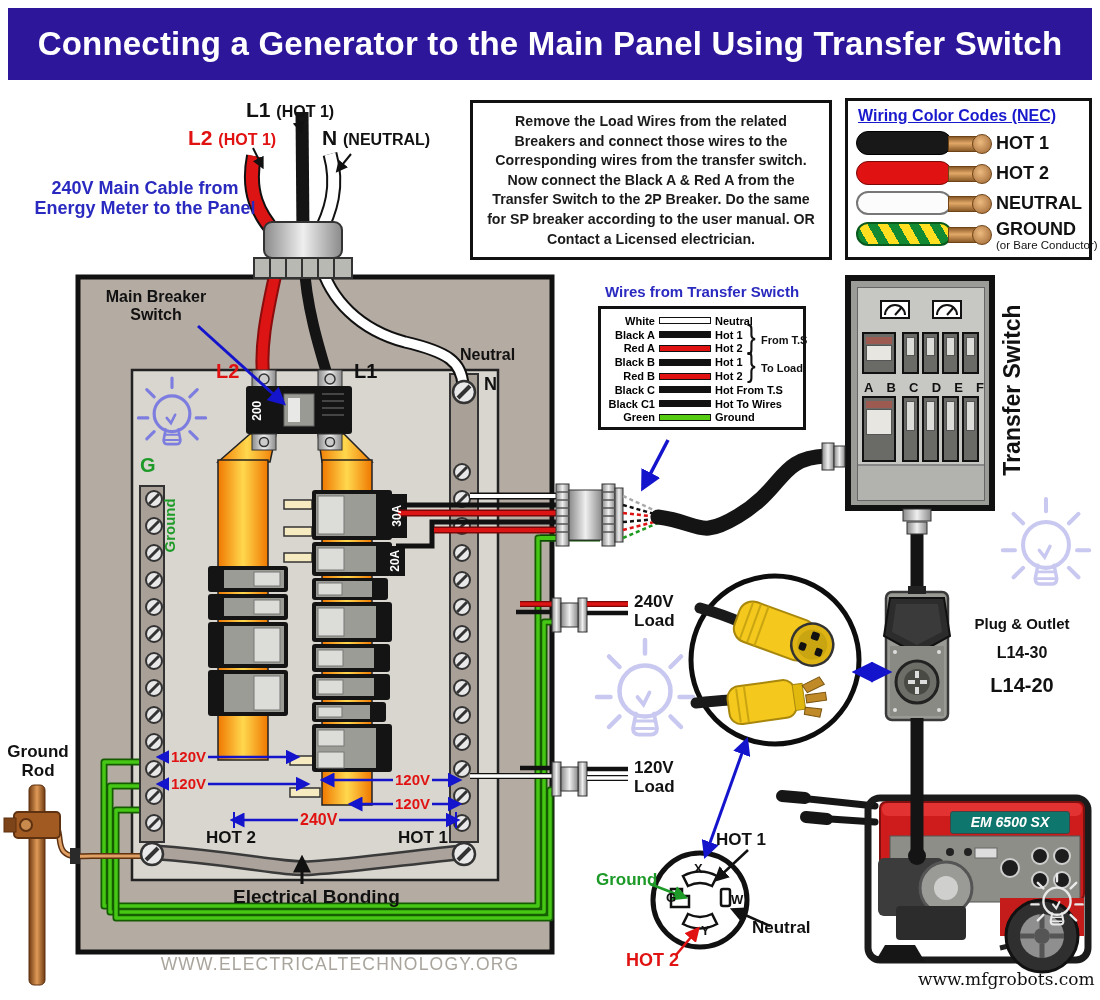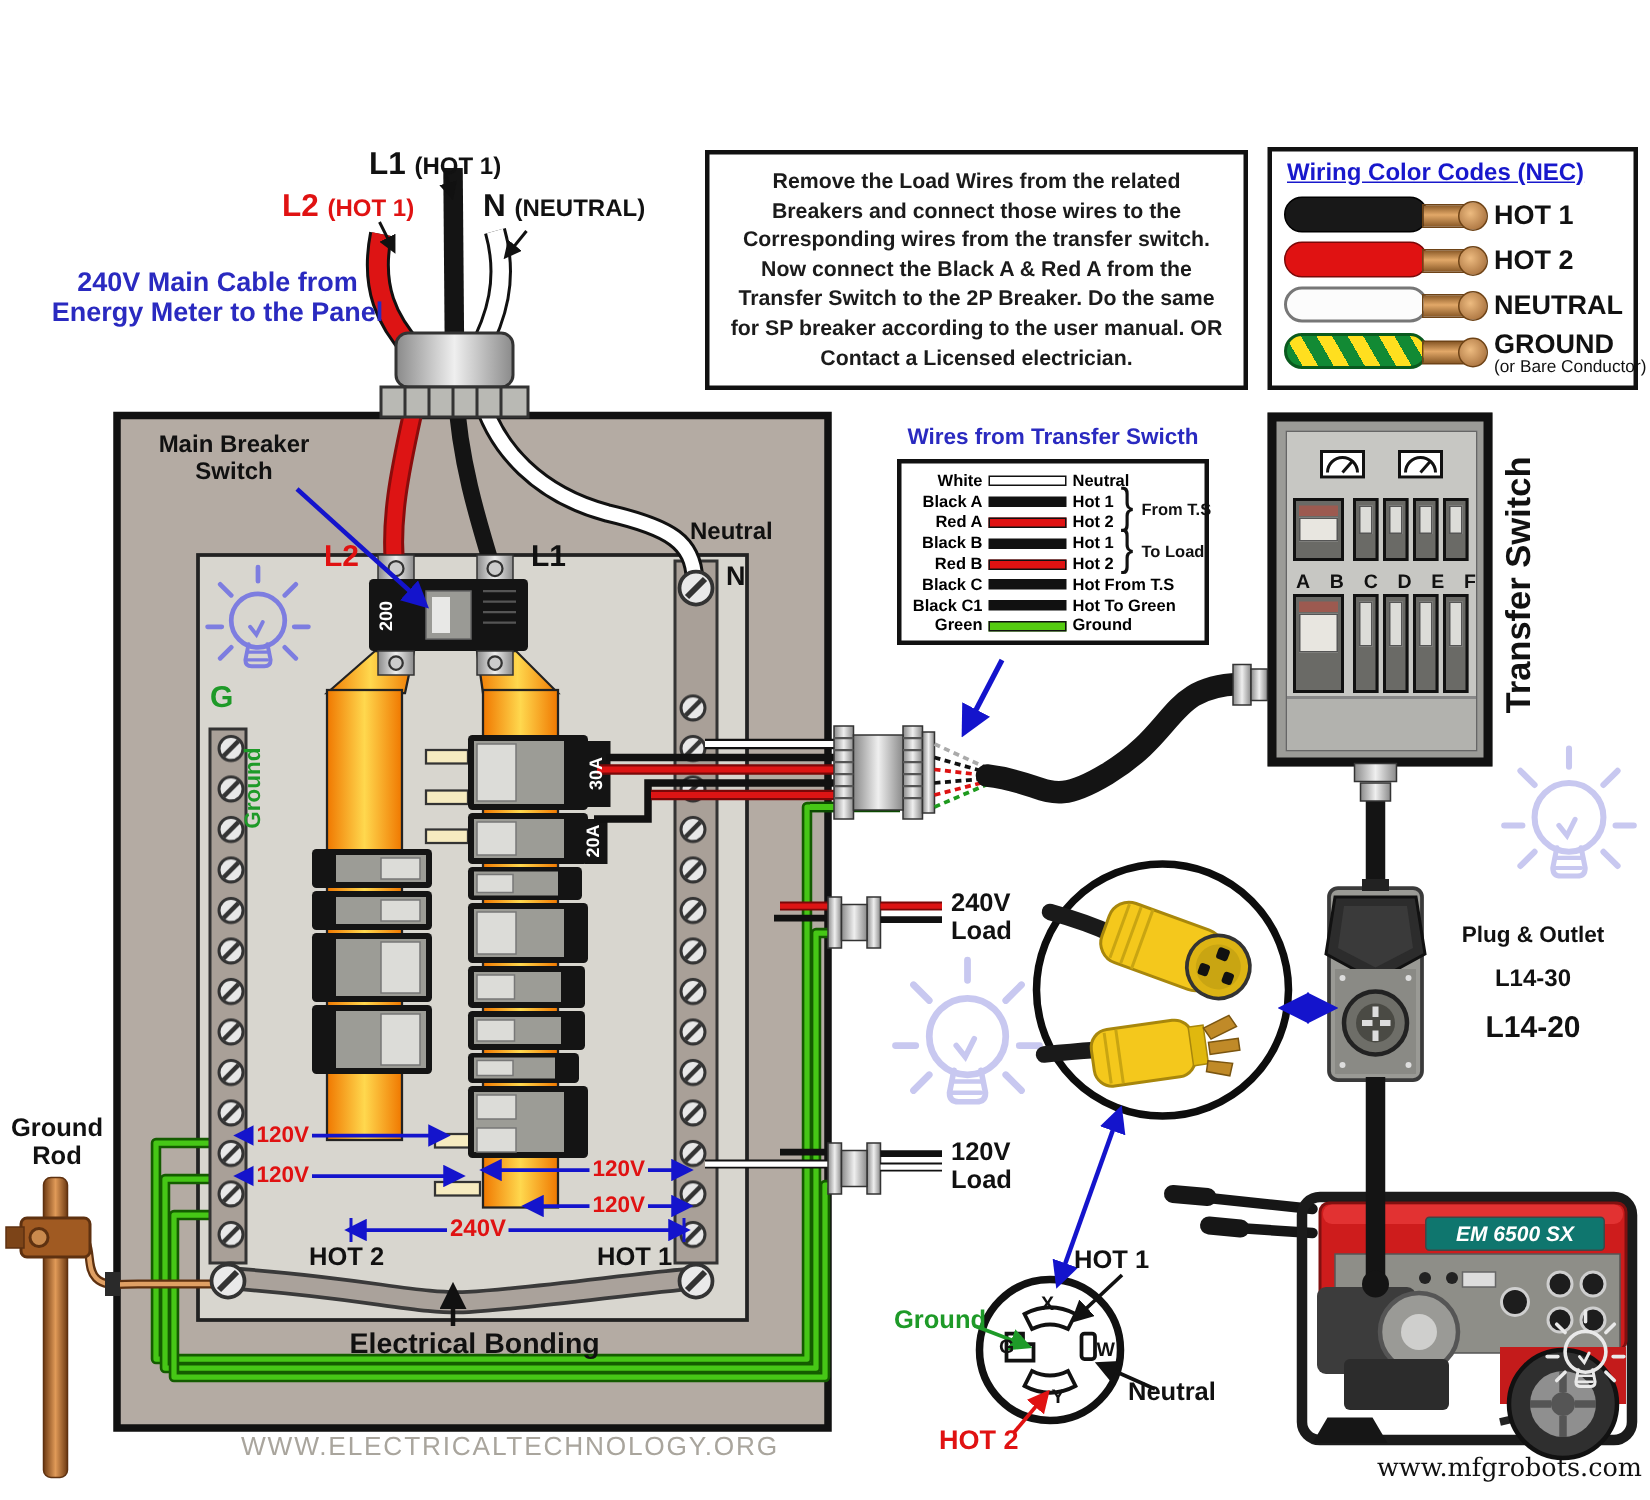--- a/index.html
+++ b/index.html
@@ -52,20 +52,23 @@
               font-size:13px;font-weight:bold;color:#111}
   .redtxt{color:#e01212}.greentxt{color:#1e9a28}.bluetxt{color:#2a2ac0}
   .panelbg{background:#d8d6cf;padding:0 2px}
   .vtext{transform:rotate(-90deg)}
 </style>
 </head>
 <body>
 
 <div class="stage">
 
+  <div class="titlebar">
+    <h1>Connecting a Generator to the Main Panel Using Transfer Switch</h1>
+  </div>
 
   <div class="box" style="left:470px;top:100px;width:362px;height:160px">
     <div class="instr">Remove the Load Wires from the related Breakers and connect those wires to the Corresponding wires from the transfer switch. Now connect the Black A &amp; Red A from the Transfer Switch to the 2P Breaker. Do the same for SP breaker according to the user manual. OR Contact a Licensed electrician.</div>
   </div>
 
   <div class="box" style="left:845px;top:98px;width:247px;height:162px">
     <div class="nec-title">Wiring Color Codes (NEC)</div>
     <div class="wirecap" style="left:8px;top:30px">
         <div class="ins black"></div>
         <div class="rod"></div>
@@ -121,21 +124,21 @@
         <span class="leg-desc">Hot 2</span>
       </div>
     <div class="leg-row">
         <span class="leg-name">Black C</span>
         <span class="leg-bar bar-black"></span>
         <span class="leg-desc">Hot From T.S</span>
       </div>
     <div class="leg-row">
         <span class="leg-name">Black C1</span>
         <span class="leg-bar bar-black"></span>
-        <span class="leg-desc">Hot To Green</span>
+        <span class="leg-desc">Hot To Wires</span>
       </div>
     <div class="leg-row">
         <span class="leg-name">Green</span>
         <span class="leg-bar bar-green"></span>
         <span class="leg-desc">Ground</span>
       </div>
     <div class="brace" style="left:146px;top:13px">}</div>
     <div class="brace-lbl" style="left:160px;top:25px">From T.S</div>
     <div class="brace" style="left:146px;top:41px">}</div>
     <div class="brace-lbl" style="left:160px;top:53px">To Load</div>

